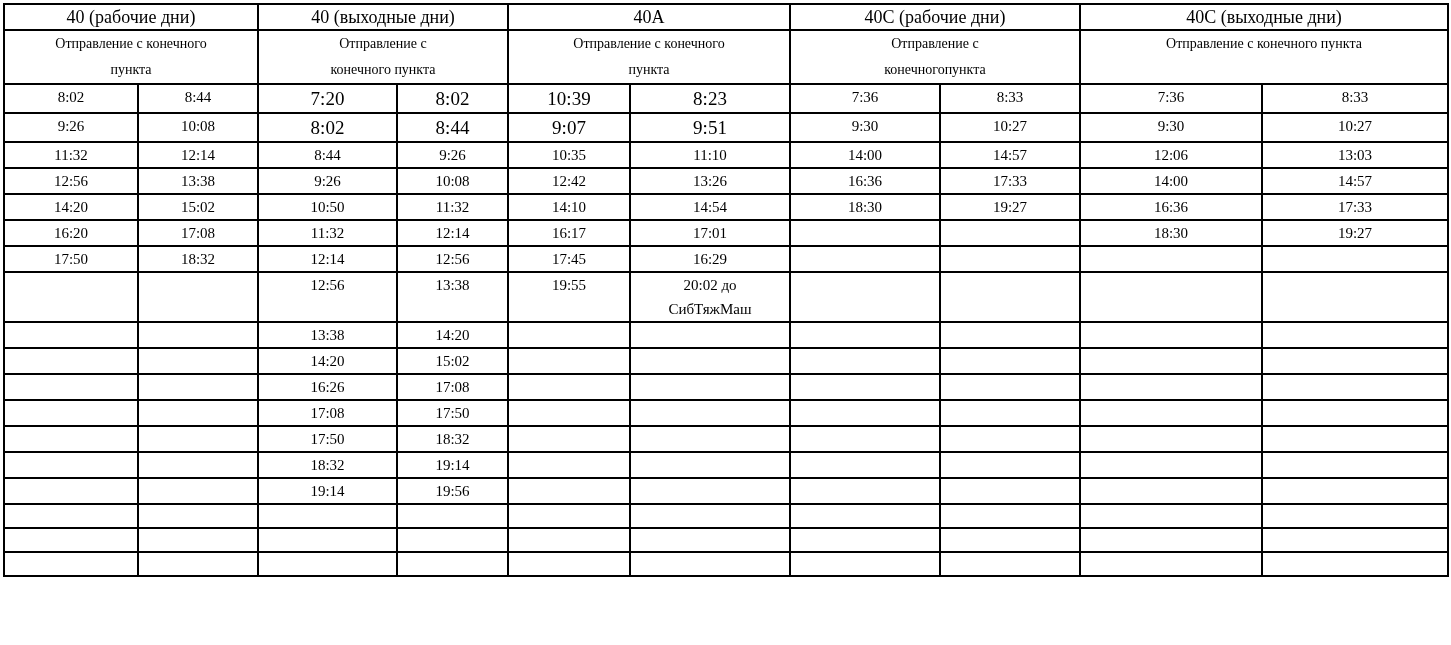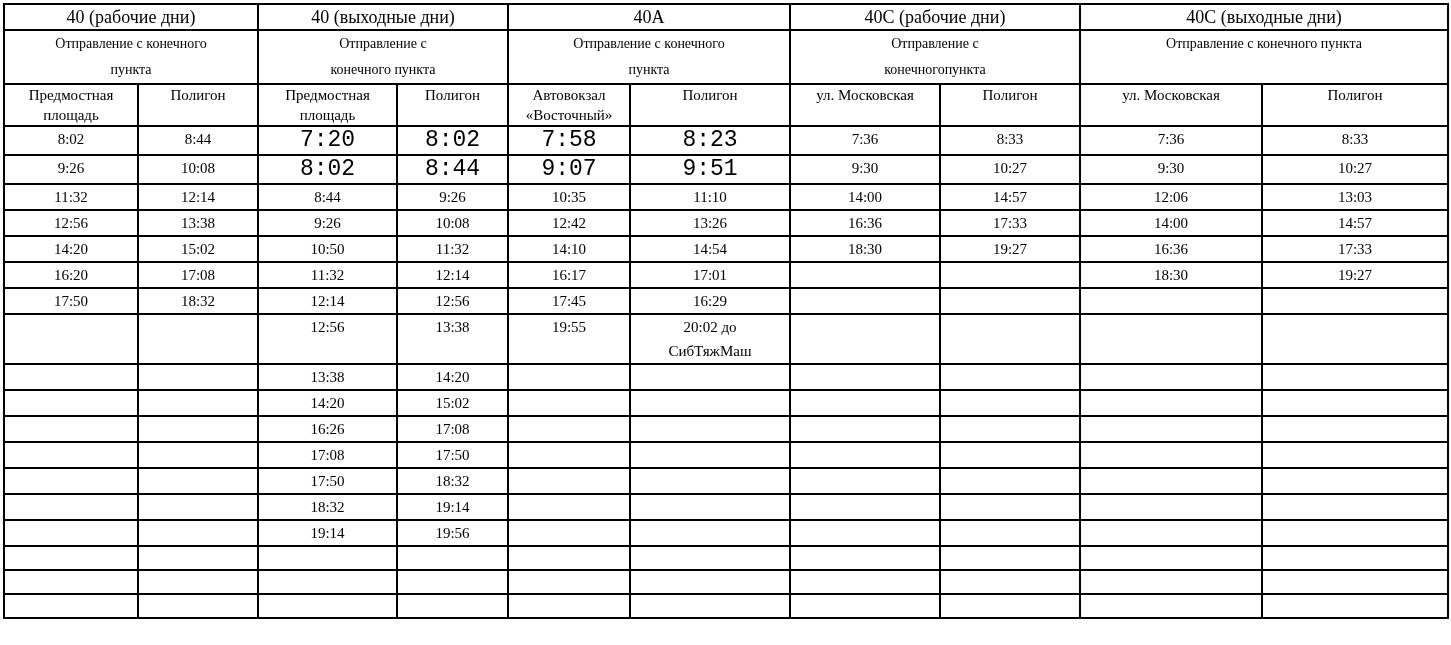--- a/index.html
+++ b/index.html
@@ -45,23 +45,22 @@
     height: 39px;
     font-size: 15px;
     line-height: 20px;
   }
   tbody td {
     height: 22px;
     font-size: 15px;
     line-height: 24px;
   }
   tbody td.big {
-    font-size: 23px;
+    font-size: 19px;
     line-height: 27px;
-    font-family: Liberation Mono, monospace;
   }
 </style>
 </head>
 <body>
 
 <div class="sheet">
   <table class="schedule">
     <colgroup>
       <col style="width:134px">
         <col style="width:120px">
@@ -86,43 +85,28 @@
         <th colspan="2">Отправление с конечного
 пункта</th>
         <th colspan="2">Отправление с
 конечного пункта</th>
         <th colspan="2">Отправление с конечного
 пункта</th>
         <th colspan="2">Отправление с
 конечногопункта</th>
         <th colspan="2">Отправление с конечного пункта</th>
       </tr>
-      <tr class="stops-row">
-        <th>Предмостная
-площадь</th>
-        <th>Полигон</th>
-        <th>Предмостная
-площадь</th>
-        <th>Полигон</th>
-        <th>Автовокзал
-«Восточный»</th>
-        <th>Полигон</th>
-        <th>ул. Московская</th>
-        <th>Полигон</th>
-        <th>ул. Московская</th>
-        <th>Полигон</th>
-      </tr>
     </thead>
     <tbody id="schedule-body">
         <tr>
           <td>8:02</td>
           <td>8:44</td>
           <td class="big">7:20</td>
           <td class="big">8:02</td>
-          <td class="big">7:58</td>
+          <td class="big">10:39</td>
           <td class="big">8:23</td>
           <td>7:36</td>
           <td>8:33</td>
           <td>7:36</td>
           <td>8:33</td>
         </tr>
         <tr>
           <td>9:26</td>
           <td>10:08</td>
           <td class="big">8:02</td>

